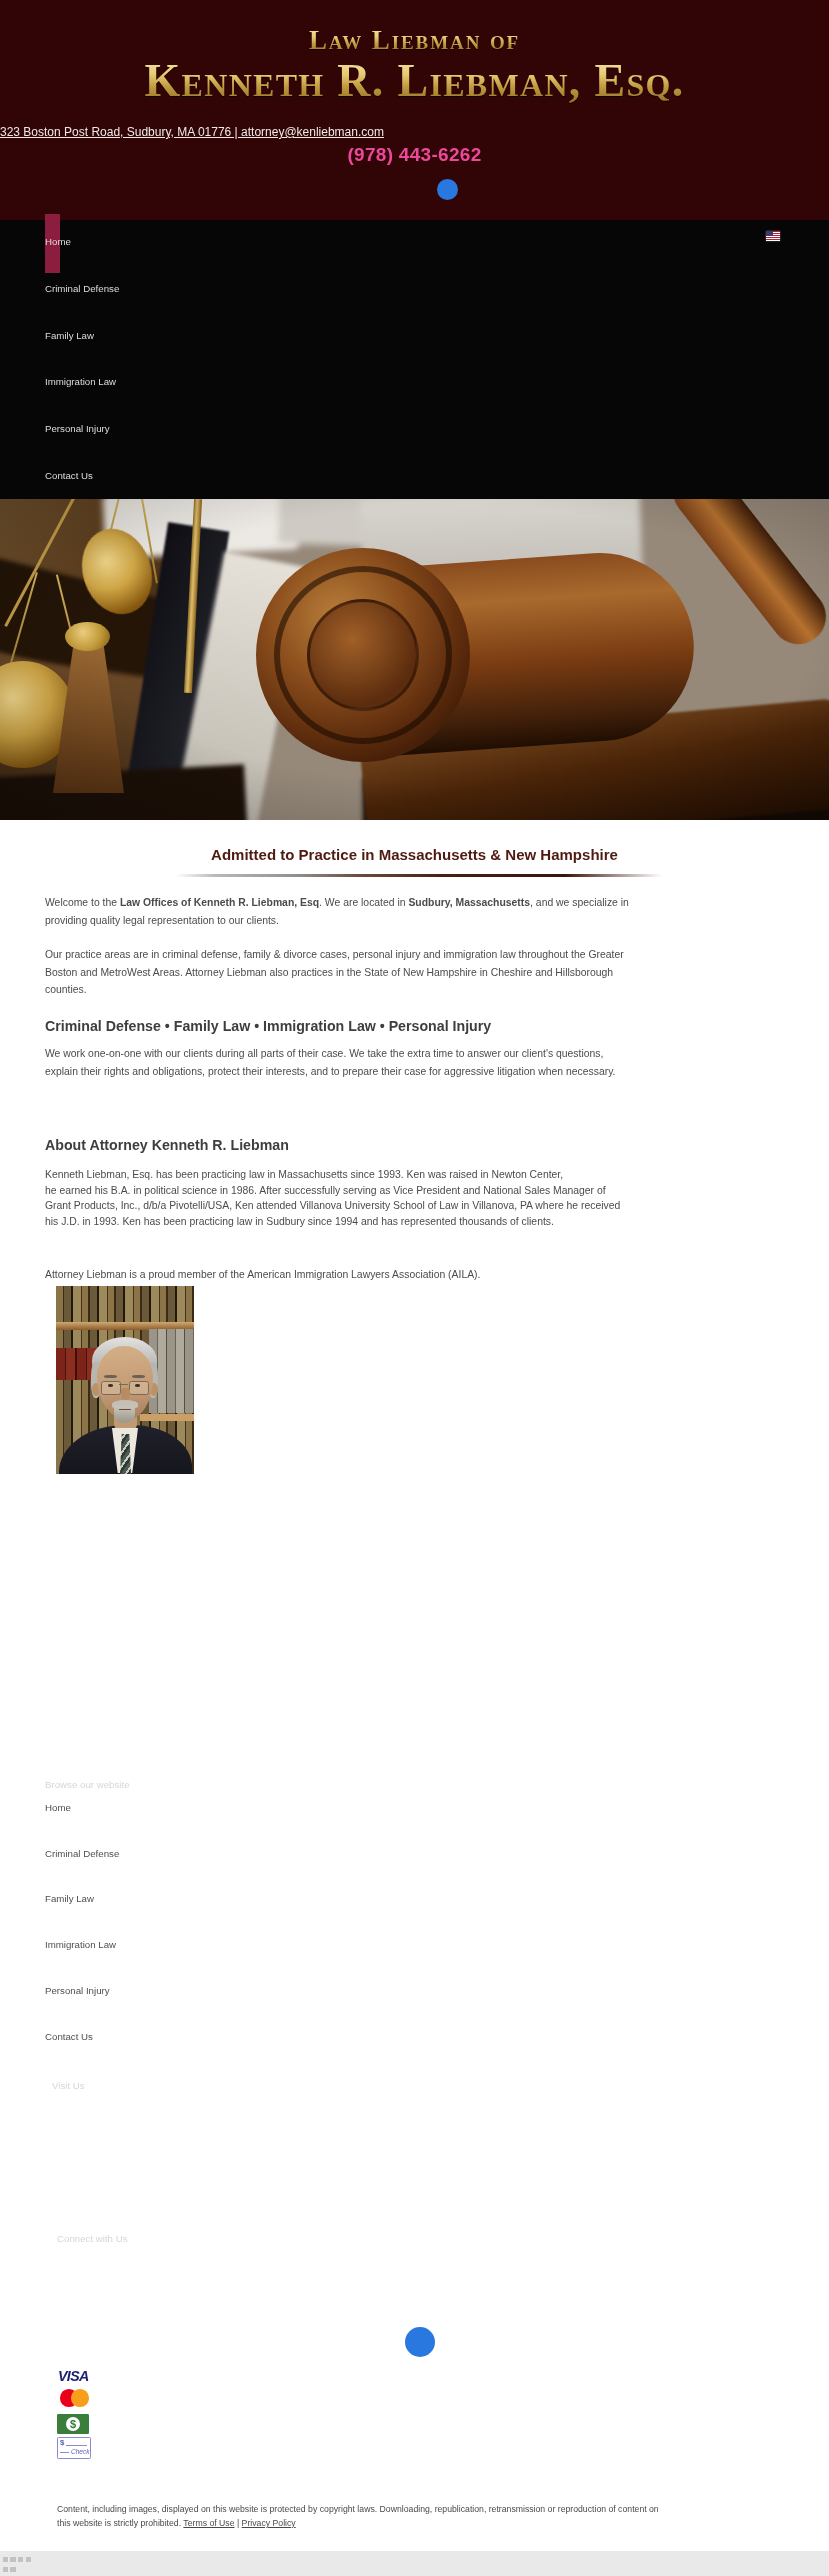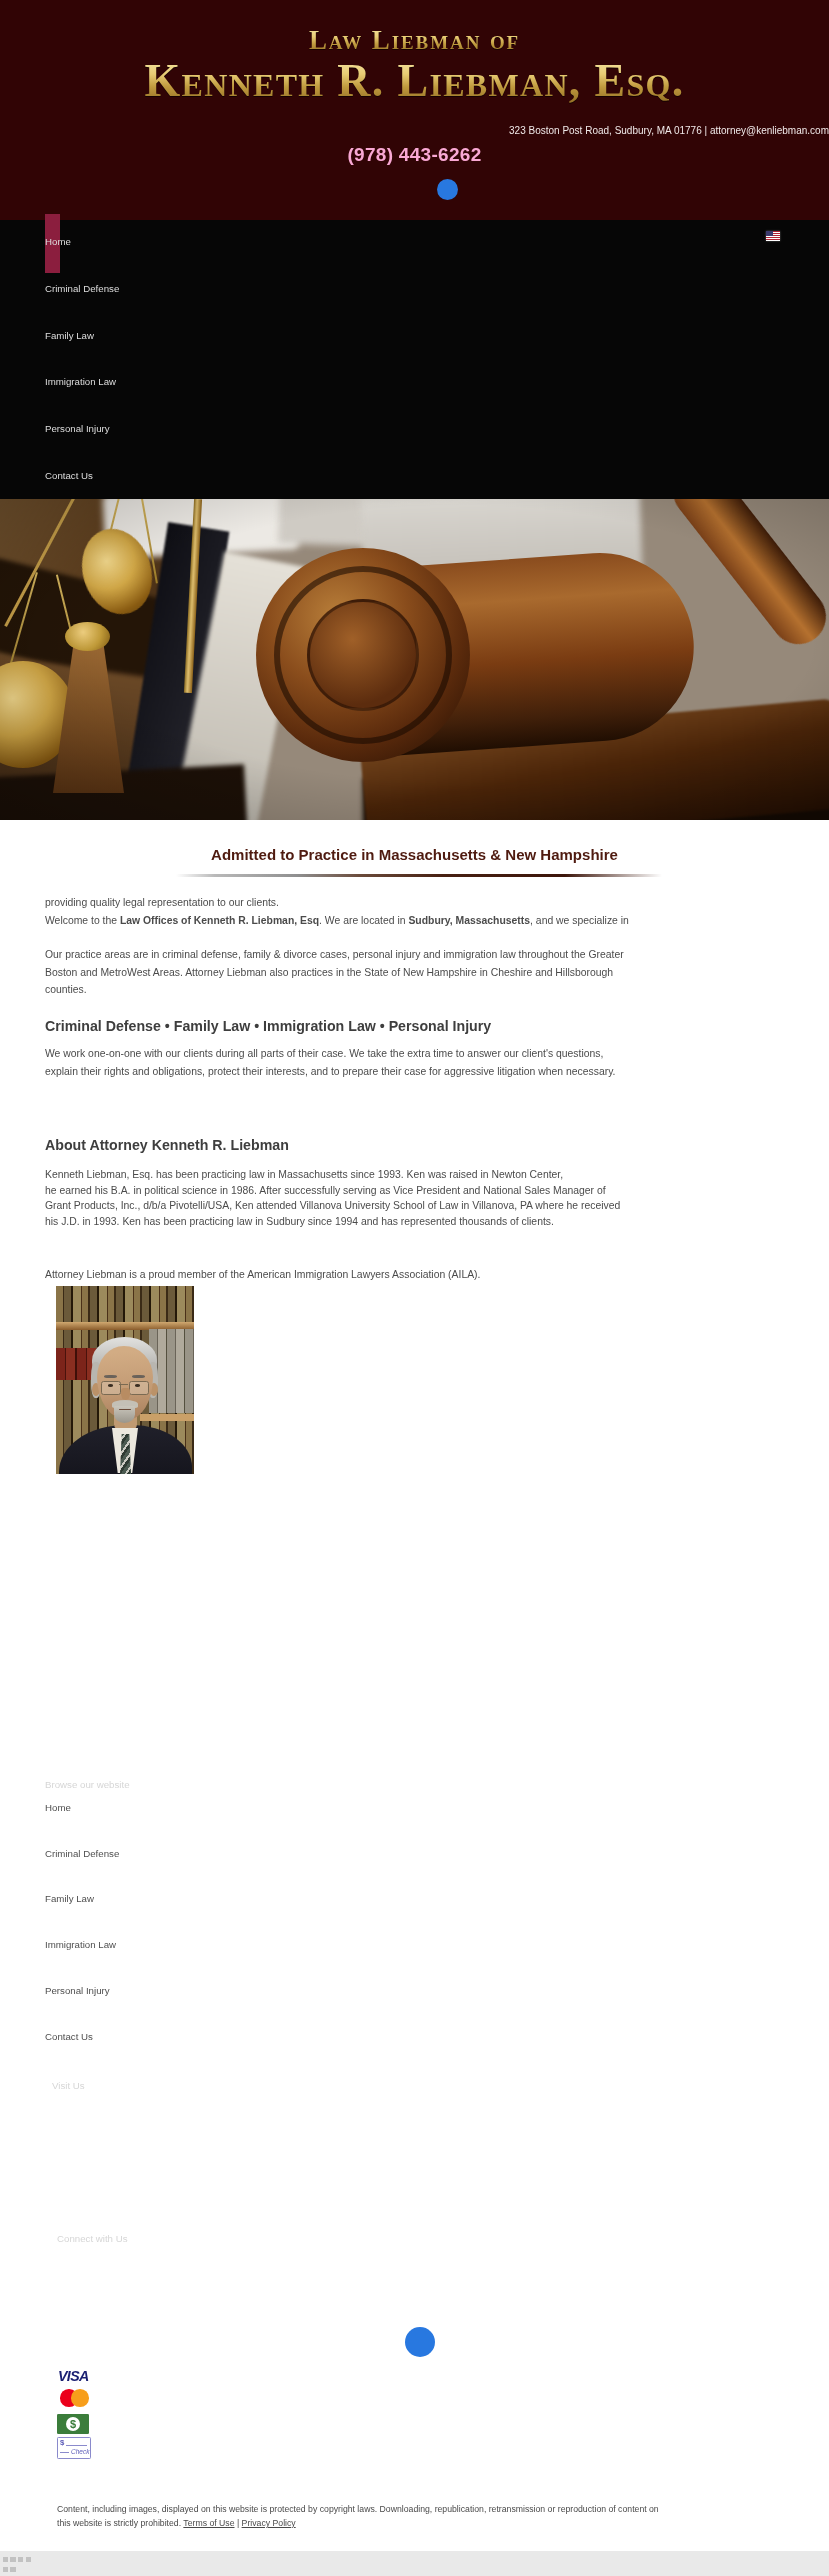--- a/index.html
+++ b/index.html
@@ -8,22 +8,22 @@
   .abs{position:absolute;}
 
   
   .header{position:absolute;left:0;top:0;width:829px;height:220px;background:#310405;}
   .goldtext{font-family:"Liberation Serif", serif;font-variant:small-caps;text-align:center;width:100%;
             background:linear-gradient(180deg,#f8eab0 0%,#e8cc74 38%,#c09a3e 62%,#8a6620 100%);
             -webkit-background-clip:text;background-clip:text;-webkit-text-fill-color:transparent;
             color:#d9b85c;filter:drop-shadow(0.6px 1.3px 0.6px rgba(0,0,0,0.55));}
   .title1{top:24.6px;font-size:27px;letter-spacing:1.9px;font-weight:bold;}
   .title2{top:54px;font-size:46px;letter-spacing:1.3px;font-weight:bold;}
-  .hdr-address{top:125px;width:100%;text-align:right;font-size:10px;color:#f0e9e9;}
-  .hdr-phone{top:144px;width:100%;text-align:center;font-size:19px;font-weight:bold;color:#f9a8d4;letter-spacing:0.3px;}
+  .hdr-address{top:125px;width:100%;text-align:left;font-size:12px;color:#f0e9e9;text-decoration:underline;}
+  .hdr-phone{top:144px;width:100%;text-align:center;font-size:19px;font-weight:bold;color:#ec4899;letter-spacing:0.3px;}
   .dot{border-radius:50%;background:#2878e0;cursor:pointer;}
   .dot-hdr{left:437px;top:179px;width:21px;height:21px;}
 
   
   .topnav{position:absolute;left:0;top:220px;width:829px;height:279px;background:#060606;}
   .accent-bar{left:45px;top:214px;width:15px;height:59px;background:#8b1e3e;z-index:6;}
   .navitem{left:45px;font-size:9.7px;color:#dedede;cursor:pointer;z-index:7;}
   .flag{left:766px;top:231px;width:13.6px;height:9.7px;cursor:pointer;
         background:repeating-linear-gradient(180deg,#b22234 0 1px,#ffffff 1px 2.1px);
         box-shadow:0 0 1.9px rgba(255,255,255,0.35);}
@@ -194,22 +194,22 @@
       <div class="h-ring2"></div>
     </div>
     <div class="h-gavel-cap"></div>
     <div class="h-vignette"></div>
   </div>
 
   <div class="abs main-heading">Admitted to Practice in Massachusetts &amp; New Hampshire</div>
   <div class="abs divider"></div>
 
   <div class="abs para" style="top:894px;">
+    <div><span>Welcome to the </span><b>Law Offices of Kenneth R. Liebman, Esq</b><span>. We are located in </span><b>Sudbury, Massachusetts</b><span>, and we specialize in</span></div>
     <div>providing quality legal representation to our clients.</div>
-    <div><span>Welcome to the </span><b>Law Offices of Kenneth R. Liebman, Esq</b><span>. We are located in </span><b>Sudbury, Massachusetts</b><span>, and we specialize in</span></div>
   </div>
 
   <div class="abs para" style="top:946px;">
     <div>Our practice areas are in criminal defense, family &amp; divorce cases, personal injury and immigration law throughout the Greater</div>
     <div>Boston and MetroWest Areas. Attorney Liebman also practices in the State of New Hampshire in Cheshire and Hillsborough</div>
     <div>counties.</div>
   </div>
 
   <div class="abs h2" style="top:1018px;">Criminal Defense • Family Law • Immigration Law • Personal Injury</div>
 

